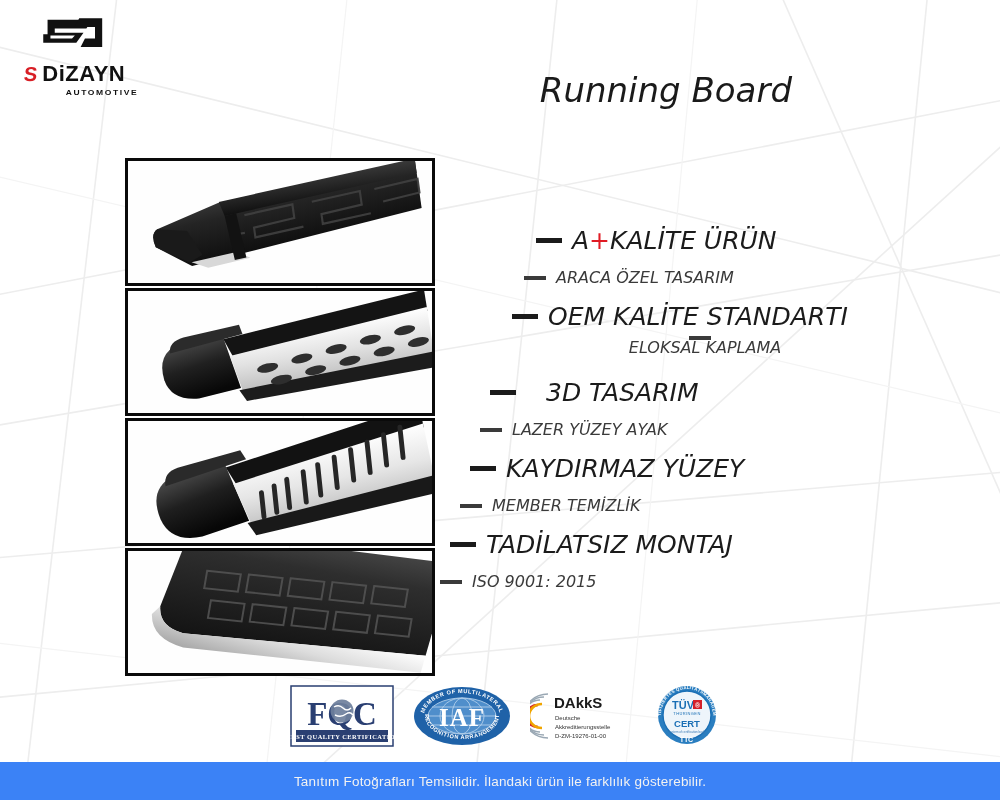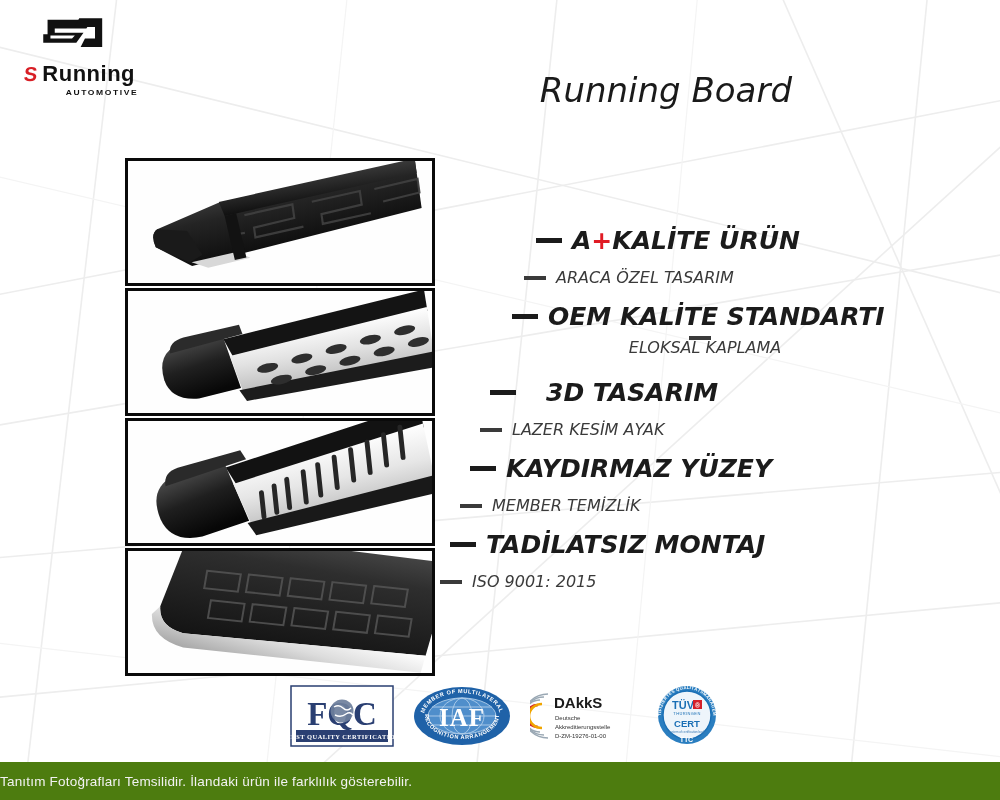--- a/index.html
+++ b/index.html
@@ -68,21 +68,21 @@
     margin-bottom:2px; height:36px;
   }
   .dash {
     display:inline-block; height:4px; background:#2b2b2b; margin-right:10px;
     flex:0 0 auto;
   }
   .feat-text {
     font-style:italic; color:#2b2b2b; line-height:1;
     font-family:"DejaVu Sans", sans-serif;
   }
-  .feat.bold .feat-text { font-weight:bold; font-size:25px; color:#1b1b1b; }
+  .feat.bold .feat-text { font-weight:normal; font-size:25px; color:#1b1b1b; }
   .feat.reg  .feat-text { font-weight:400; font-size:16px; color:#3a3a3a; }
   .feat.bold .dash { width:26px; height:5px; background:#1b1b1b; }
   .feat.reg  .dash { width:22px; height:4px; background:#3a3a3a; }
   .plus { color:#e01b24; }
 
   
   .f0 { margin-left:96px; }
   .f1 { margin-left:84px; }
   .f2 { margin-left:72px; }
   .f3 { margin-left:60px;flex-direction:column; }
@@ -97,22 +97,22 @@
   .certs {
     position:absolute; left:290px; top:683px; width:430px; height:66px;
     display:flex; align-items:center; justify-content:space-between; z-index:5;
   }
   .cert { height:62px; }
   .cert svg { display:block; height:100%; }
 
   
   .footer {
     position:absolute; left:0; top:762px; width:1000px; height:38px;
-    background:#4d7c0f; color:#f2f2f2;
-    display:flex; align-items:center; z-index:6;
+    background:#3b82f6; color:#f2f2f2;
+    display:flex; align-items:center; justify-content:center; z-index:6;
   }
   .footer-text { font-size:13.5px; letter-spacing:0.2px; }
 </style>
 </head>
 <body>
 
 <div id="stage">
 
   <svg class="bg-lines" viewBox="0 0 1000 800" preserveAspectRatio="none">
     <g stroke="#ededed" stroke-width="1.6" fill="none">
@@ -137,21 +137,21 @@
 
   <div class="logo-wrap">
     <svg class="logo-mark" viewBox="0 0 100 64">
       <g fill="#111">
         <path d="M8 8 L78 8 L70 20 L26 20 L26 26 L66 26 L56 40 L10 40 L10 28 L20 28 L20 34 L50 34 L54 30 L16 30 L16 8 Z"></path>
         <path d="M60 6 L92 6 L92 46 L62 46 L68 34 L82 34 L82 18 L54 18 Z"></path>
       </g>
     </svg>
     <div class="logo-row">
       <span class="logo-s">S</span>
-      <span class="logo-dizayn">Running</span>
+      <span class="logo-dizayn">DiZAYN</span>
     </div>
     <div class="logo-auto">AUTOMOTIVE</div>
   </div>
 
   <div class="title-block">
     <div class="title-sub">Running Board</div>
   </div>
 
   <div class="photos">
 
@@ -318,21 +318,21 @@
       <span class="feat-text">ELOKSAL KAPLAMA</span>
     </div>
 
     <div class="feat bold f4">
       <span class="dash"></span>
       <span class="feat-text">3D TASARIM</span>
     </div>
 
     <div class="feat reg f5">
       <span class="dash"></span>
-      <span class="feat-text">LAZER KESİM AYAK</span>
+      <span class="feat-text">LAZER YÜZEY AYAK</span>
     </div>
 
     <div class="feat bold f6">
       <span class="dash"></span>
       <span class="feat-text">KAYDIRMAZ YÜZEY</span>
     </div>
 
     <div class="feat reg f7">
       <span class="dash"></span>
       <span class="feat-text">MEMBER TEMİZLİK</span>

